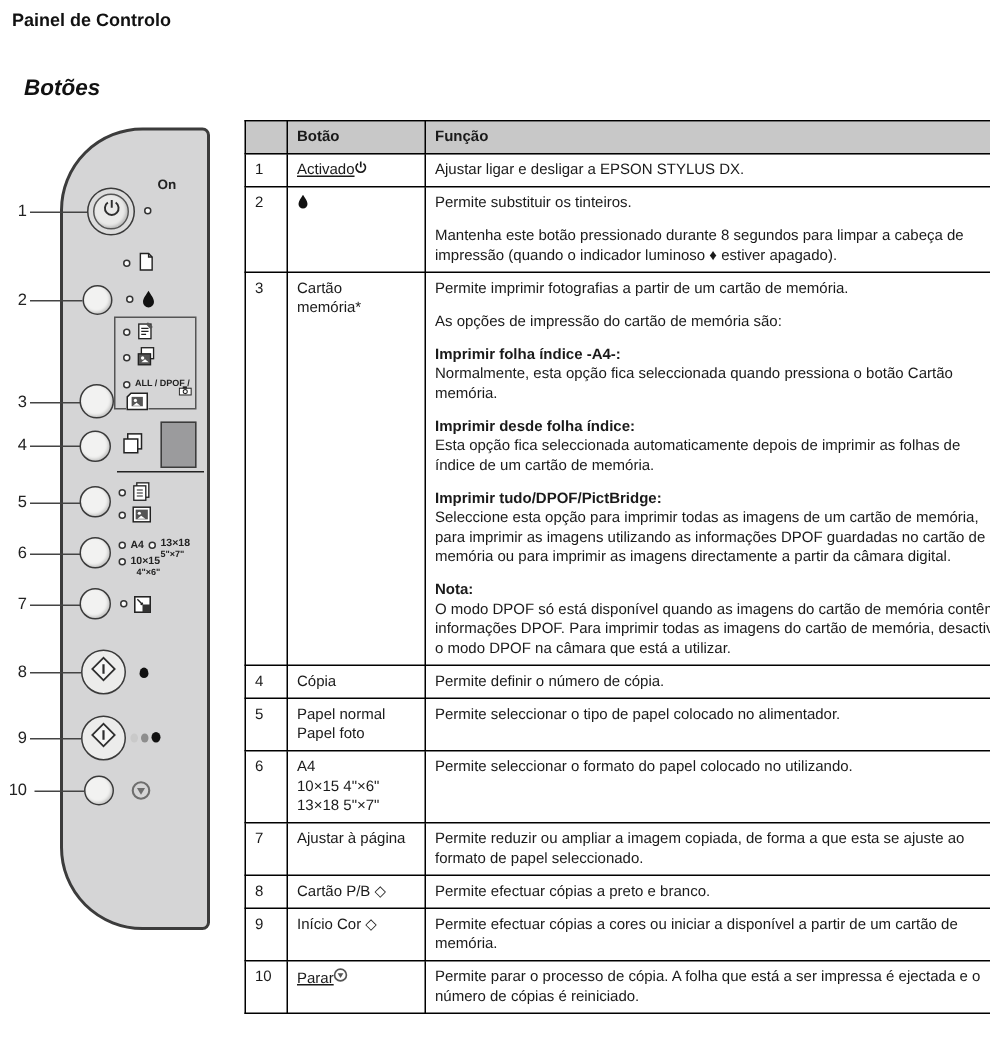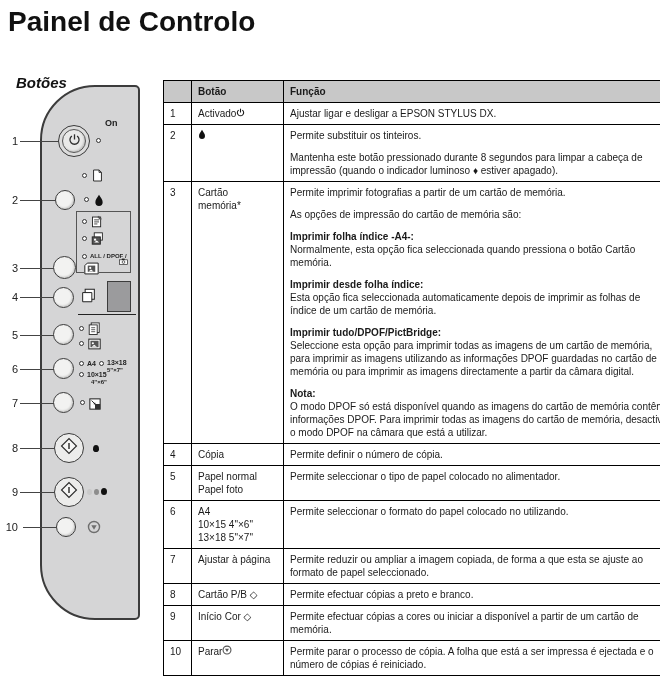--- a/index.html
+++ b/index.html
@@ -1,22 +1,22 @@
 <!DOCTYPE html>
 <html><head>
 <meta charset="utf-8">
 <style>
   * { margin:0; padding:0; box-sizing:border-box; }
   body { background:#fff; }
   .canvas {
     position:relative; width:660px; height:700px; background:#fff;
     font-family:"Liberation Sans", sans-serif; color:#1a1a1a; overflow:hidden;
   }
-  .page-title { position:absolute; left:8px; top:6px; font-size:28px; font-weight:bold; color:#111;text-align:center; }
-  .page-subtitle { position:absolute; left:16px; top:50px; font-size:15px; font-weight:bold; font-style:italic; color:#111;margin-top:24px; }
+  .page-title { position:absolute; left:8px; top:6px; font-size:12px; font-weight:bold; color:#111;text-align:center; }
+  .page-subtitle { position:absolute; left:16px; top:50px; font-size:15px; font-weight:bold; font-style:italic; color:#111; }
 
   
   .figure { position:absolute; left:0; top:0; width:163px; height:700px; }
   .panel-body {
     position:absolute; left:40px; top:85px; width:100px; height:535px;
     background:#d5d5d6; border:2px solid #3c3c3c;
     border-radius:55px 5px 5px 55px;
   }
   .callout-num { position:absolute; width:16px; height:14px; font-size:11px; line-height:14px; text-align:right; color:#222; }
   .leader { position:absolute; height:1px; background:#444; }
@@ -48,21 +48,21 @@
     border:1px solid #000; vertical-align:top; text-align:left;
     font-size:10px; line-height:13px; padding:4px 6px 4px 6px; color:#1a1a1a;
   }
   .spec-table th { background:#c8c8c8; font-weight:bold; }
   .col-num { width:28px; }
   .col-btn { width:92px; }
   .cell-multiline { white-space:pre-line; }
   .para { margin:0 0 9px 0; }
   .para:last-child { margin-bottom:0; }
   .bhead { display:block; font-weight:bold; }
-  .btn-label-wrap { display:inline-flex; align-items:center; gap:0; }
+  .btn-label-wrap { display:inline-flex; align-items:center; gap:0;text-decoration:underline; }
   .inline-icon { display:inline-block; vertical-align:-1px; }
 </style>
 </head>
 <body>
 
 <div class="canvas">
 
   <div class="page-title">Painel de Controlo</div>
   <div class="page-subtitle">Botões</div>
 

